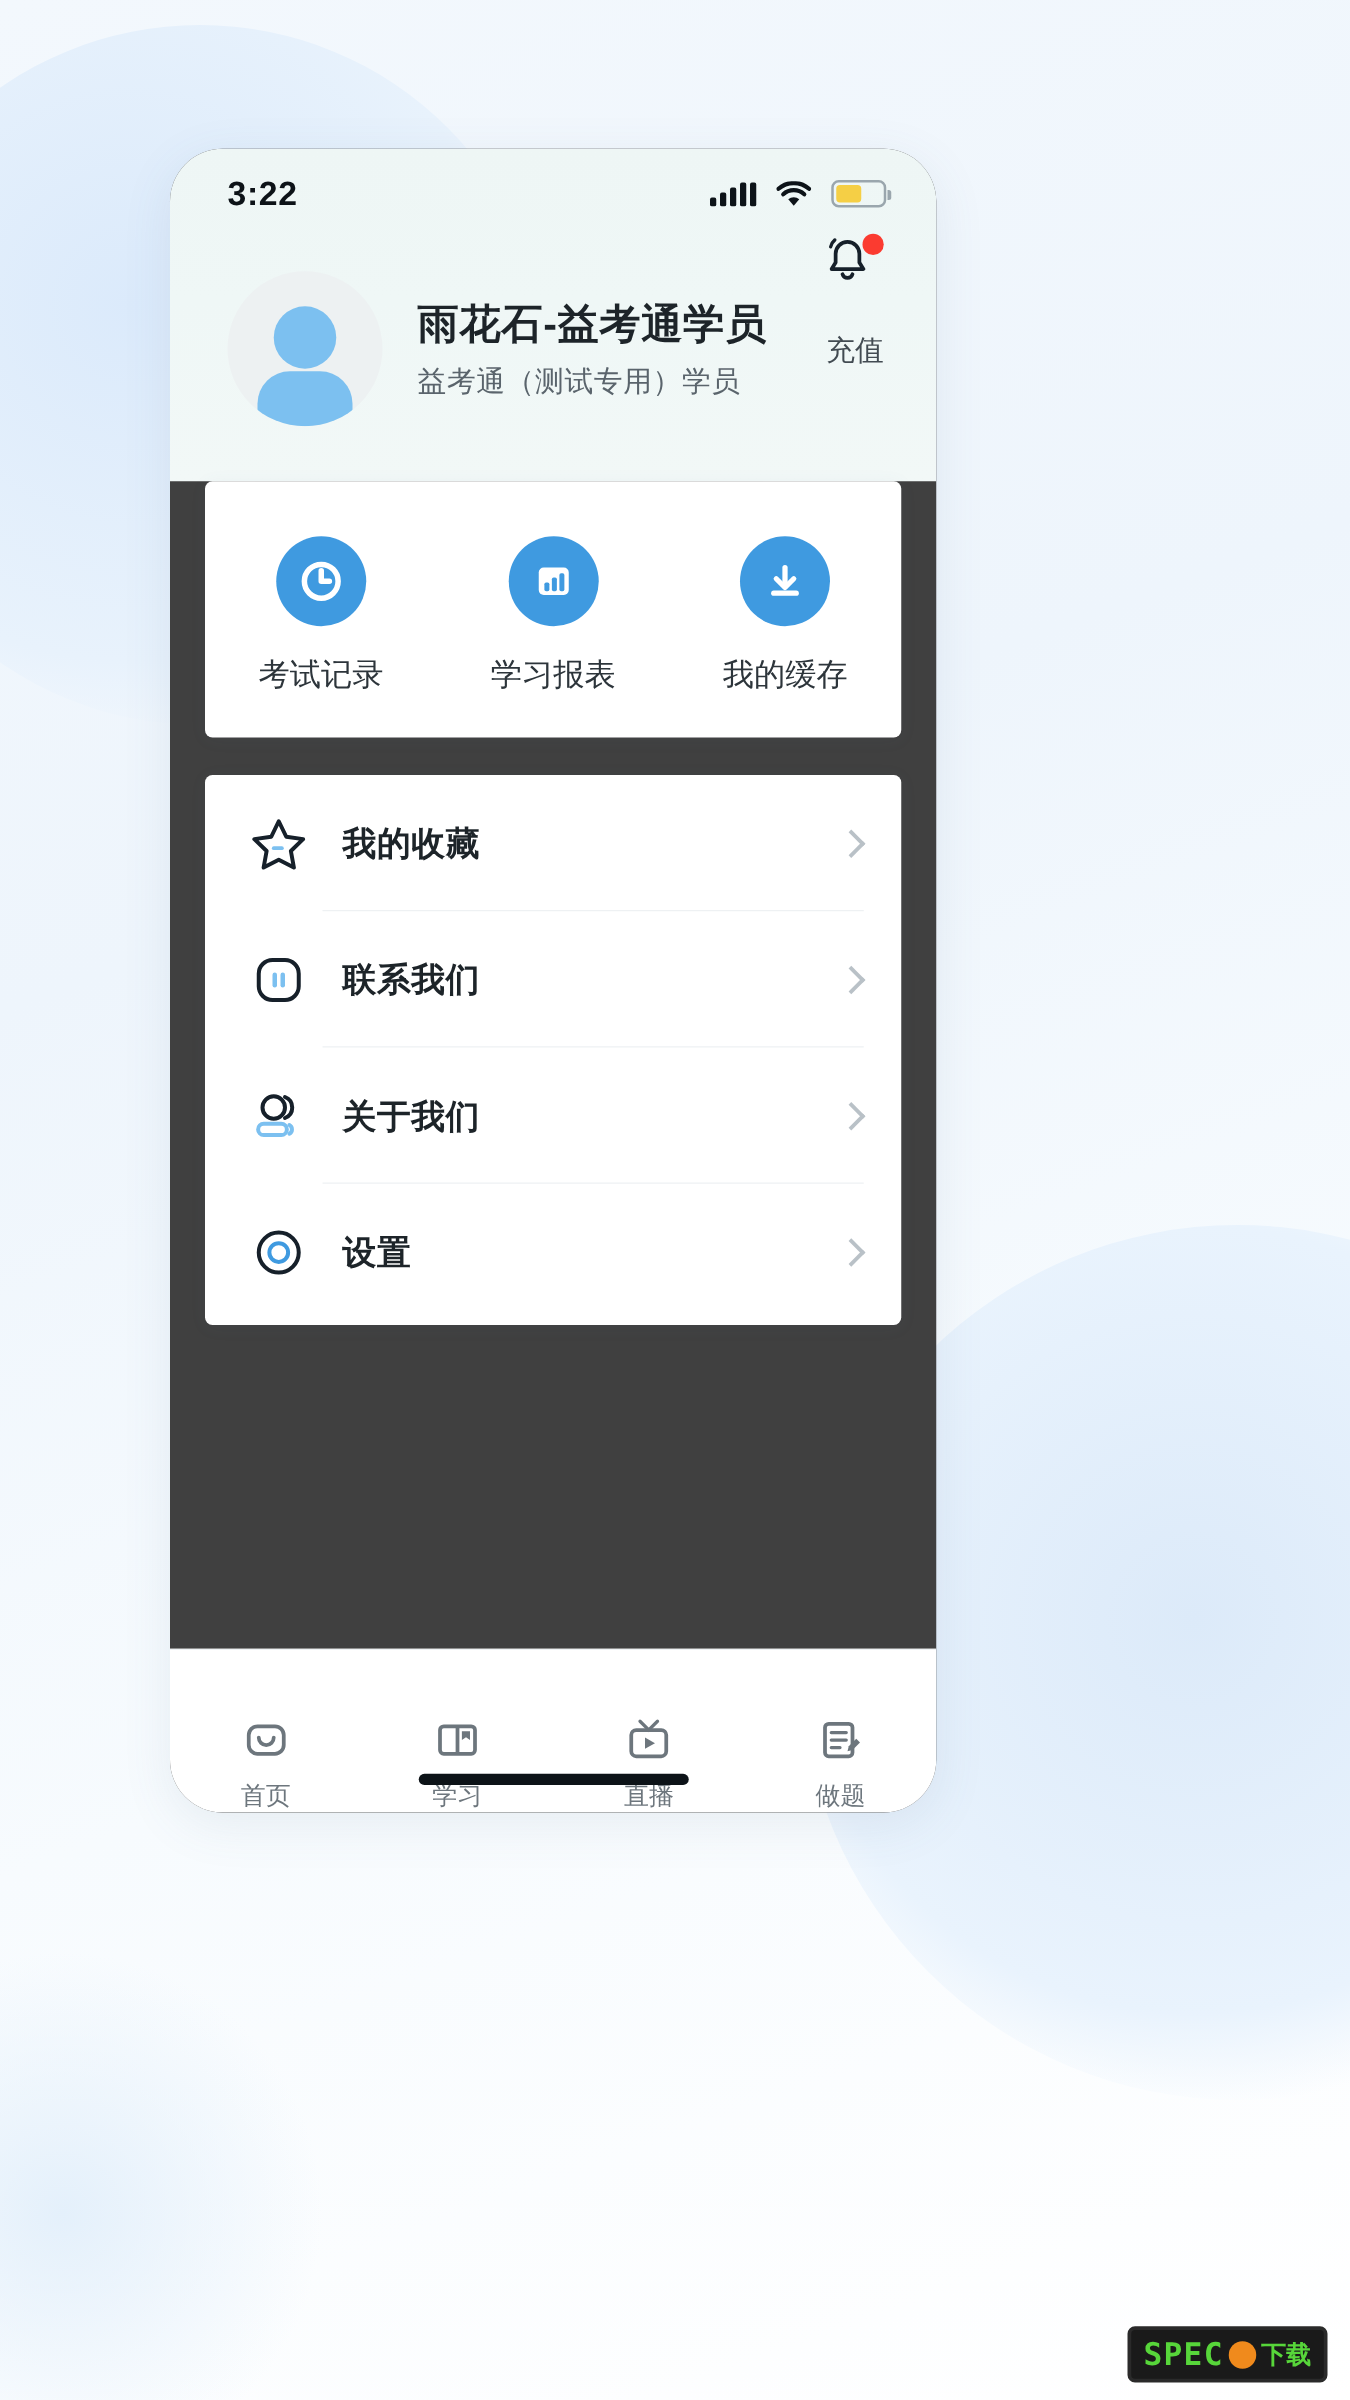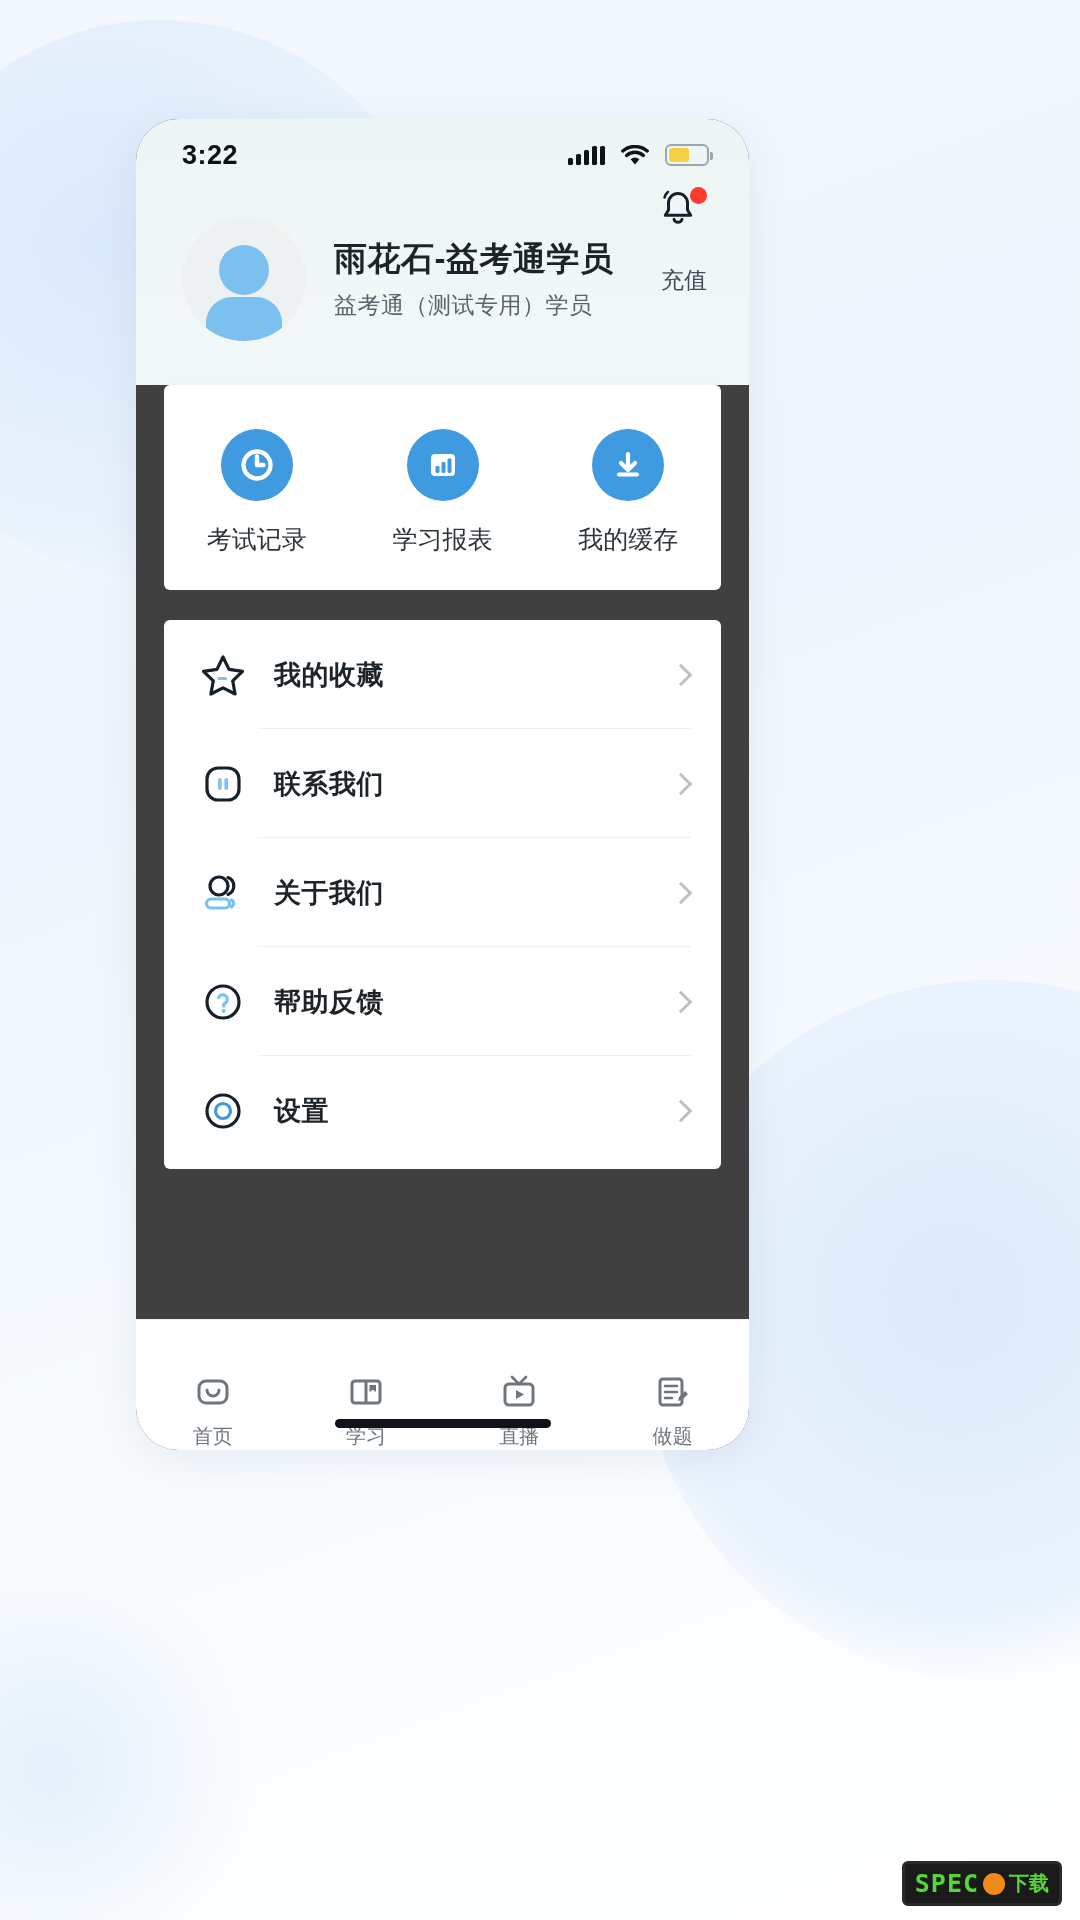--- a/index.html
+++ b/index.html
@@ -277,32 +277,20 @@
           <path d="M30 9.6 a9 9 0 0 1 0 16.8" fill="none" stroke="#16202a" stroke-width="3.2" stroke-linecap="round"></path>
           <rect x="8.5" y="31" width="23" height="9" rx="4.5" fill="none" stroke="#7cc0f0" stroke-width="3.2"></rect>
           <path d="M33.5 32 a4 4 0 0 1 0 7" fill="none" stroke="#7cc0f0" stroke-width="3.2" stroke-linecap="round"></path>
         </svg>
       </div>
       <div class="menu-label">关于我们</div>
       <div class="chev"></div>
       <div class="divider"></div>
     </div>
 
-    <div class="menu-row">
-      <div class="menu-ic">
-        <svg width="50" height="50" viewBox="0 0 50 50">
-          <circle cx="25" cy="25" r="16" fill="none" stroke="#16202a" stroke-width="3.2"></circle>
-          <path d="M20.6 20.6 a4.6 4.6 0 1 1 5.2 6.4 v2.2" fill="none" stroke="#7cc0f0" stroke-width="3.2" stroke-linecap="round" stroke-linejoin="round"></path>
-          <circle cx="25.6" cy="34" r="1.9" fill="#7cc0f0"></circle>
-        </svg>
-      </div>
-      <div class="menu-label">帮助反馈</div>
-      <div class="chev"></div>
-      <div class="divider"></div>
-    </div>
 
     <div class="menu-row">
       <div class="menu-ic">
         <svg width="50" height="50" viewBox="0 0 50 50">
           <circle cx="25" cy="25" r="16" fill="none" stroke="#16202a" stroke-width="3.2"></circle>
           <circle cx="25" cy="25" r="7.5" fill="none" stroke="#3f9ae0" stroke-width="3.2"></circle>
         </svg>
       </div>
       <div class="menu-label">设置</div>
       <div class="chev"></div>

